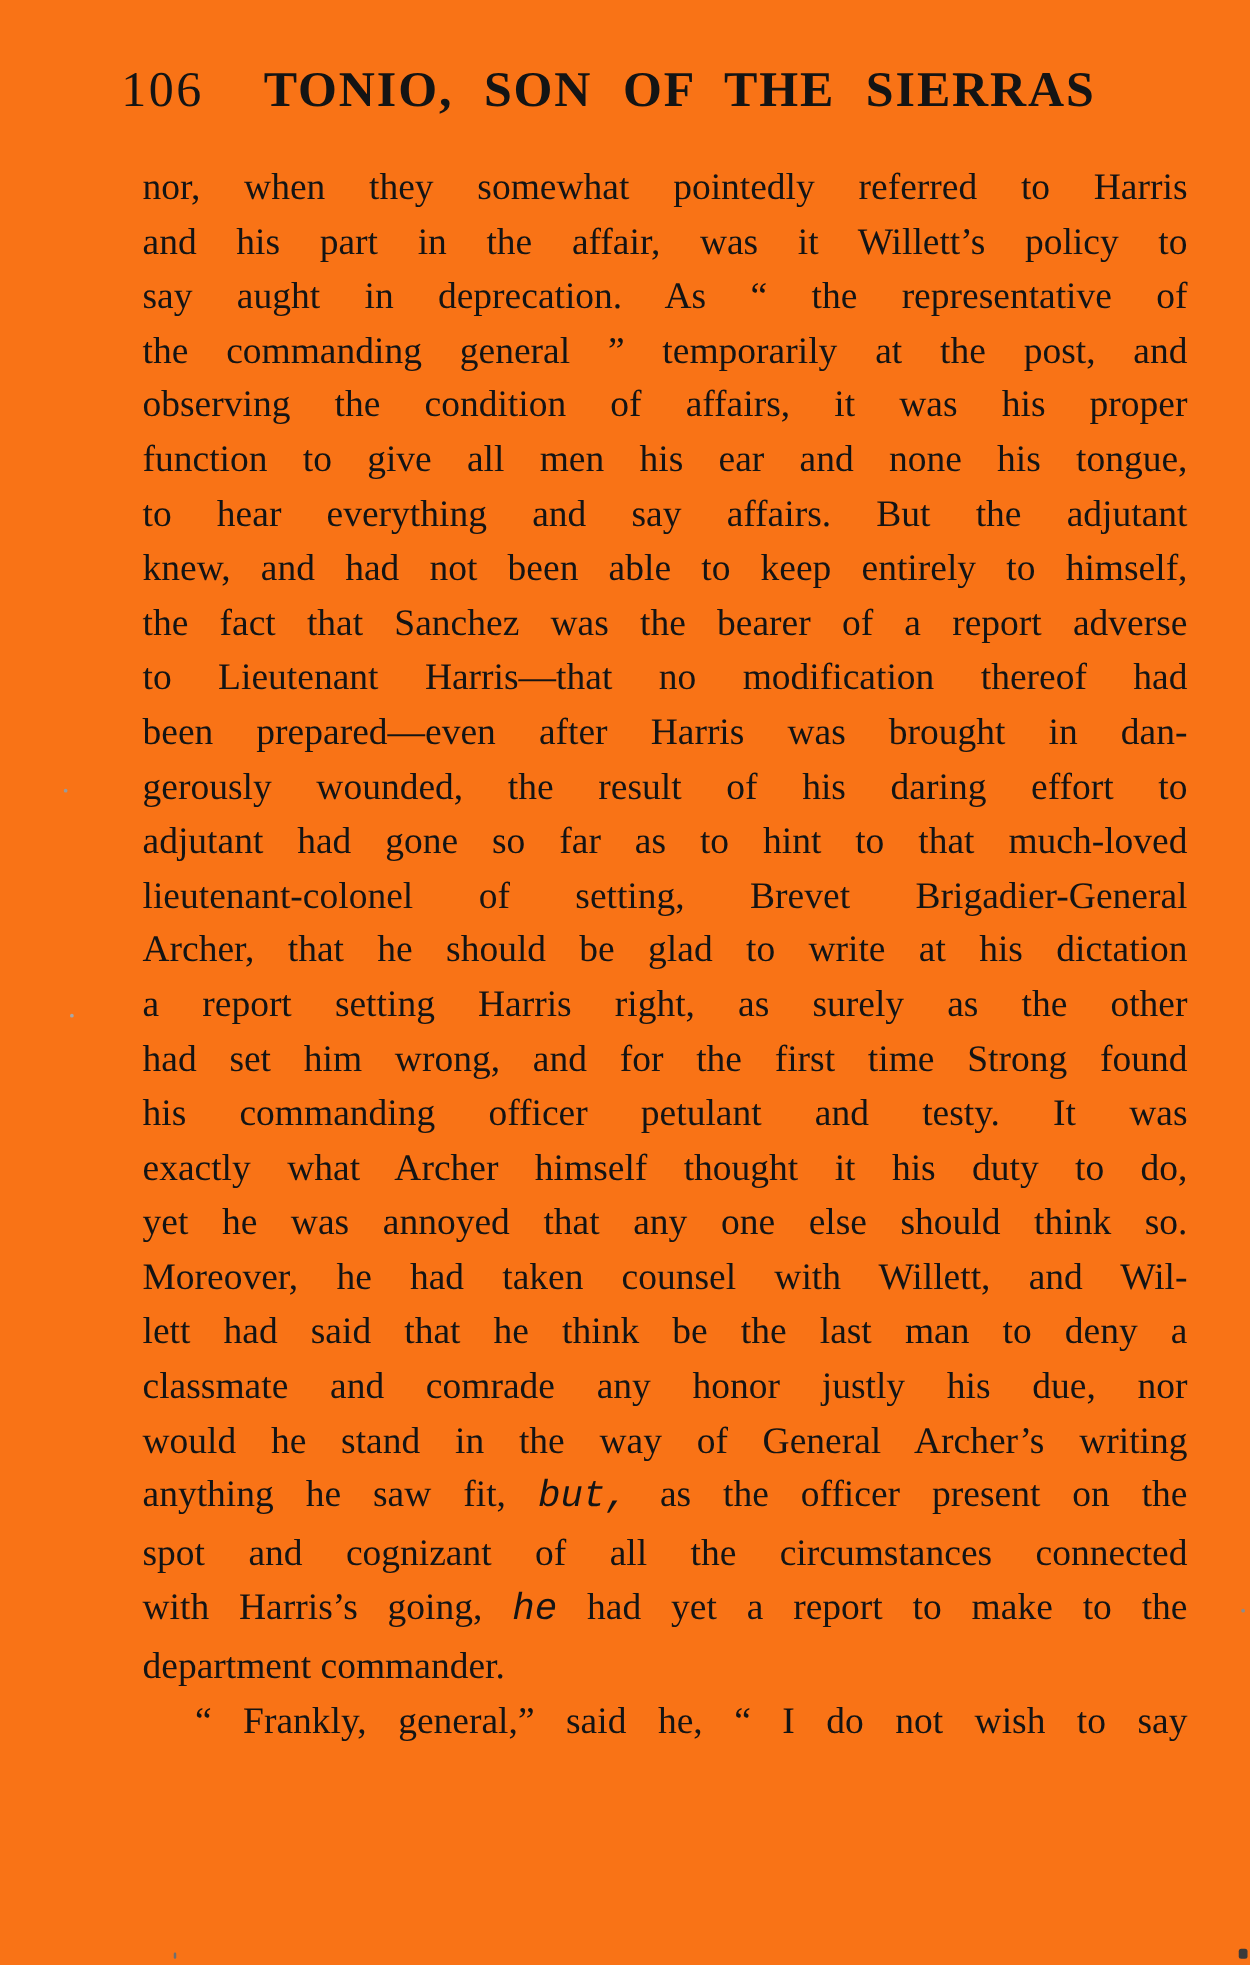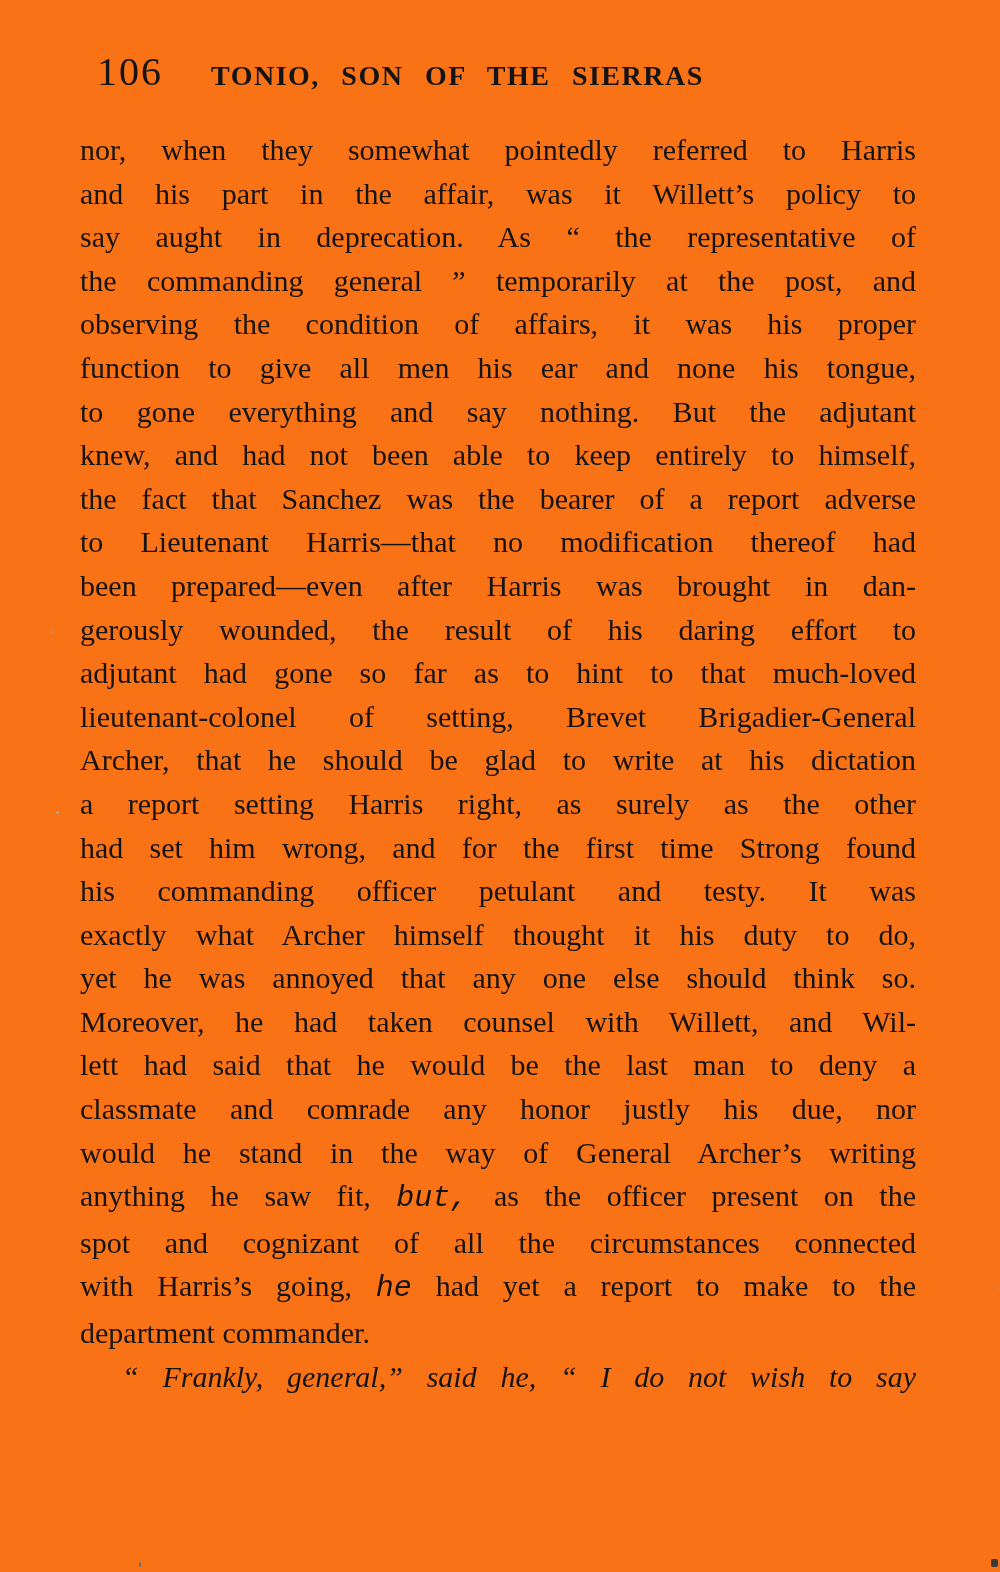--- a/index.html
+++ b/index.html
@@ -19,40 +19,40 @@
     display: flex;
     align-items: baseline;
     white-space: nowrap;
   }
   .page-number {
     font-size: 40px;
     letter-spacing: 2px;
   }
   .running-title {
     margin: 0 0 0 48px;
-    font-size: 28px;
+    font-size: 40px;
     font-weight: bold;
     letter-spacing: 1.5px;
     word-spacing: 13px;
   }
   .body-text {
     position: absolute;
     top: 128px;
-    left: 80px;
+    left: 114px;
     width: 836px;
     font-size: 30px;
     line-height: 43.6px;
   }
   .line {
     text-align: justify;
     text-align-last: justify;
   }
   .line em { font-style: italic; font-family: Liberation Mono, monospace; }
   .line.end { text-align-last: left; }
-  .line.indent { padding-left: 42px; font-style: italic; }
+  .line.indent { padding-left: 42px; }
   .speck {
     position: absolute;
     border-radius: 50%;
   }
 </style>
 </head>
 <body>
 
 <div class="page">
 
@@ -61,36 +61,36 @@
     <h1 class="running-title">TONIO, SON OF THE SIERRAS</h1>
   </div>
 
   <div class="body-text">
     <div class="line">nor, when they somewhat pointedly referred to Harris</div>
     <div class="line">and his part in the affair, was it Willett’s policy to</div>
     <div class="line">say aught in deprecation.  As “ the representative of</div>
     <div class="line">the commanding general ” temporarily at the post, and</div>
     <div class="line">observing the condition of affairs, it was his proper</div>
     <div class="line">function to give all men his ear and none his tongue,</div>
-    <div class="line">to gone everything and say nothing.  But the adjutant</div>
+    <div class="line">to hear everything and say affairs.  But the adjutant</div>
     <div class="line">knew, and had not been able to keep entirely to himself,</div>
     <div class="line">the fact that Sanchez was the bearer of a report adverse</div>
     <div class="line">to Lieutenant Harris—that no modification thereof had</div>
     <div class="line">been prepared—even after Harris was brought in dan-</div>
     <div class="line">gerously wounded, the result of his daring effort to</div>
     <div class="line">adjutant had gone so far as to hint to that much-loved</div>
     <div class="line">lieutenant-colonel of setting, Brevet Brigadier-General</div>
     <div class="line">Archer, that he should be glad to write at his dictation</div>
     <div class="line">a report setting Harris right, as surely as the other</div>
     <div class="line">had set him wrong, and for the first time Strong found</div>
     <div class="line">his commanding officer petulant and testy.  It was</div>
     <div class="line">exactly what Archer himself thought it his duty to do,</div>
     <div class="line">yet he was annoyed that any one else should think so.</div>
     <div class="line">Moreover, he had taken counsel with Willett, and Wil-</div>
-    <div class="line">lett had said that he would be the last man to deny a</div>
+    <div class="line">lett had said that he think be the last man to deny a</div>
     <div class="line">classmate and comrade any honor justly his due, nor</div>
     <div class="line">would he stand in the way of General Archer’s writing</div>
     <div class="line"><span>anything he saw fit, </span><em>but,</em><span> as the officer present on the</span></div>
     <div class="line">spot and cognizant of all the circumstances connected</div>
     <div class="line"><span>with Harris’s going, </span><em>he</em><span> had yet a report to make to the</span></div>
     <div class="line end">department commander.</div>
     <div class="line indent">“ Frankly, general,” said he, “ I do not wish to say</div>
   </div>
 
   <div class="speck" style="left:51px; top:631px; width:3px; height:3px; background:#9a9a9a;"></div>

